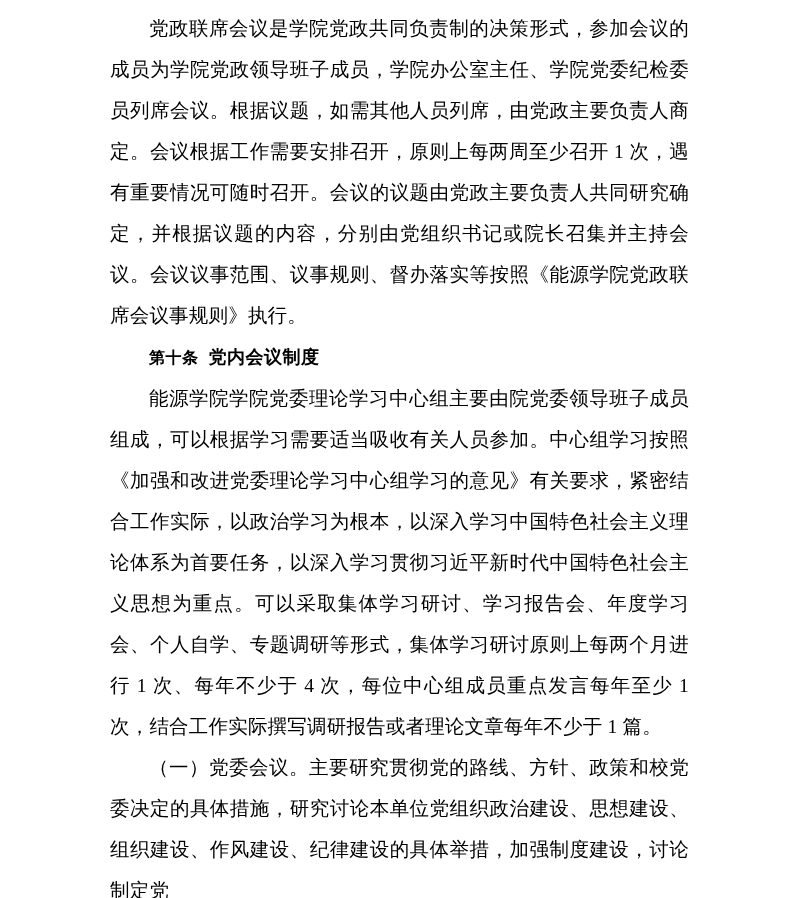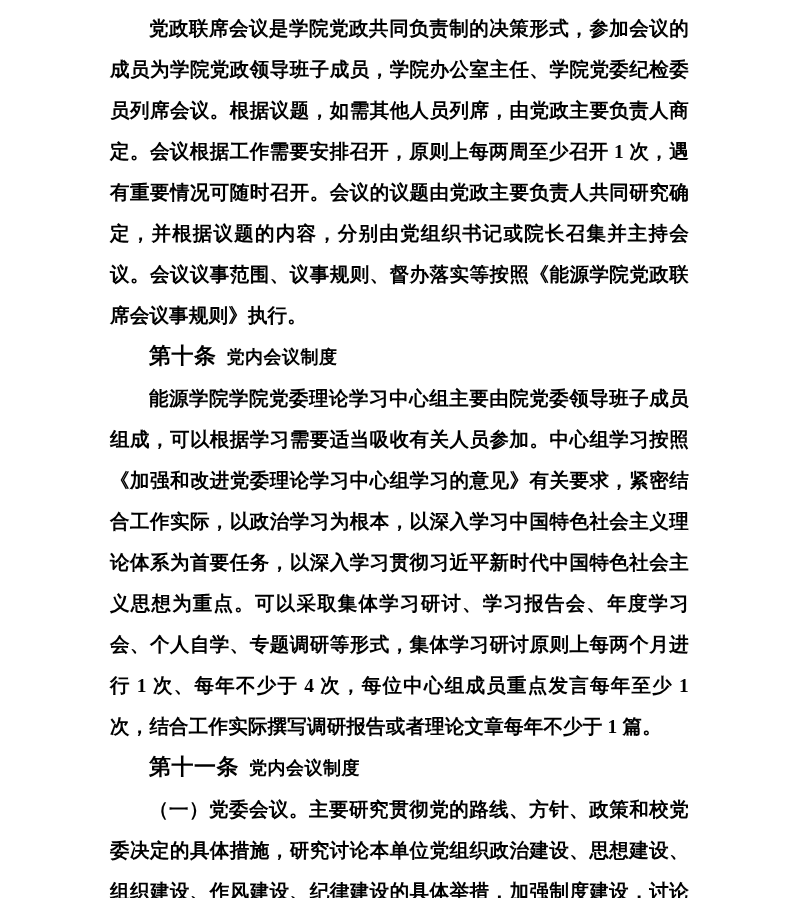--- a/index.html
+++ b/index.html
@@ -24,31 +24,30 @@
   .doc-body {
     font-size: 19.5px;
     line-height: 41px;
     text-align: justify;
     text-justify: inter-ideograph;
   }
   p.para {
     margin: 0;
     text-indent: 2em;
     letter-spacing: 0.2px;
-    font-weight: bold;
   }
   p.heading-para {
     margin: 0;
     text-indent: 2em;
     letter-spacing: 0.2px;
   }
   .heading-label {
-    font-family: Liberation Mono, monospace;
+    font-family: Liberation Sans, sans-serif;
     font-weight: bold;
-    font-size: 22px;
+    font-size: 16px;
     letter-spacing: 0.5px;
   }
   .heading-text {
     font-family: "DejaVu Sans", "Liberation Sans", sans-serif;
     font-weight: bold;
     font-size: 18px;
     letter-spacing: 0.5px;
   }
   .heading-gap {
     display: inline-block;
@@ -62,21 +61,18 @@
   <div class="doc-body">
 
     <p class="para">党政联席会议是学院党政共同负责制的决策形式，参加会议的成员为学院党政领导班子成员，学院办公室主任、学院党委纪检委员列席会议。根据议题，如需其他人员列席，由党政主要负责人商定。会议根据工作需要安排召开，原则上每两周至少召开 1 次，遇有重要情况可随时召开。会议的议题由党政主要负责人共同研究确定，并根据议题的内容，分别由党组织书记或院长召集并主持会议。会议议事范围、议事规则、督办落实等按照《能源学院党政联席会议事规则》执行。</p>
 
     <p class="heading-para">
       <span class="heading-label">第十条</span><span class="heading-gap"></span><span class="heading-text">党内会议制度</span>
     </p>
 
     <p class="para">能源学院学院党委理论学习中心组主要由院党委领导班子成员组成，可以根据学习需要适当吸收有关人员参加。中心组学习按照《加强和改进党委理论学习中心组学习的意见》有关要求，紧密结合工作实际，以政治学习为根本，以深入学习中国特色社会主义理论体系为首要任务，以深入学习贯彻习近平新时代中国特色社会主义思想为重点。可以采取集体学习研讨、学习报告会、年度学习会、个人自学、专题调研等形式，集体学习研讨原则上每两个月进行 1 次、每年不少于 4 次，每位中心组成员重点发言每年至少 1 次，结合工作实际撰写调研报告或者理论文章每年不少于 1 篇。</p>
 
-    <p class="heading-para">
-      <span class="heading-label">第十一条</span><span class="heading-gap"></span><span class="heading-text">党内会议制度</span>
-    </p>
 
 
     <p class="para">（一）党委会议。主要研究贯彻党的路线、方针、政策和校党委决定的具体措施，研究讨论本单位党组织政治建设、思想建设、组织建设、作风建设、纪律建设的具体举措，加强制度建设，讨论制定党</p>
 
   </div>
 </div>
 
 </body></html>

